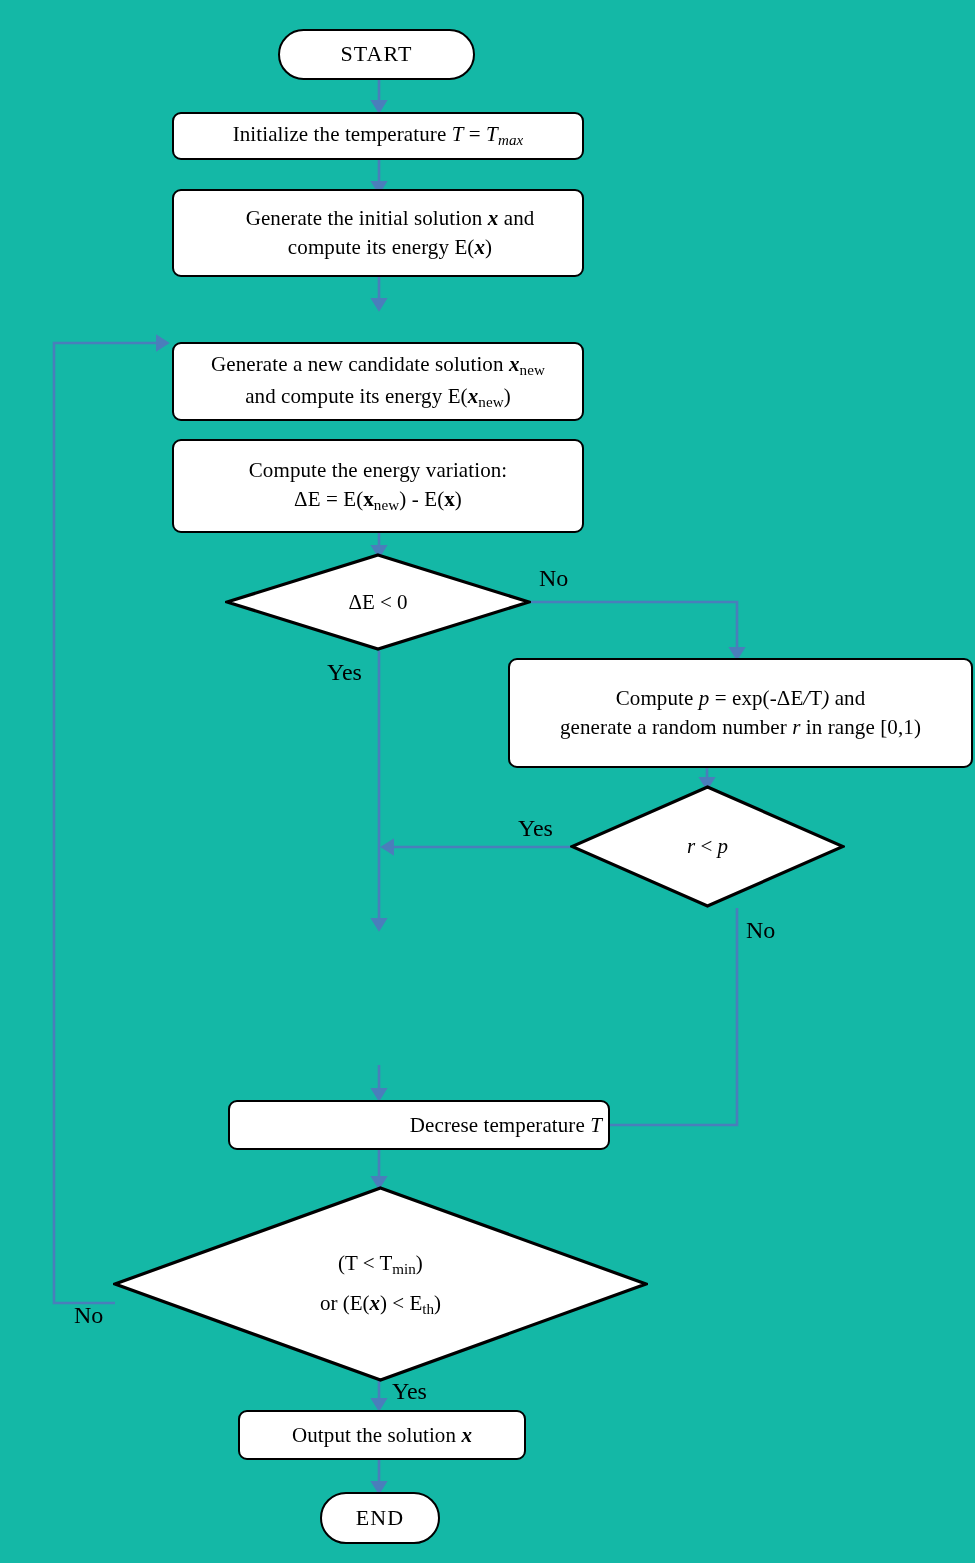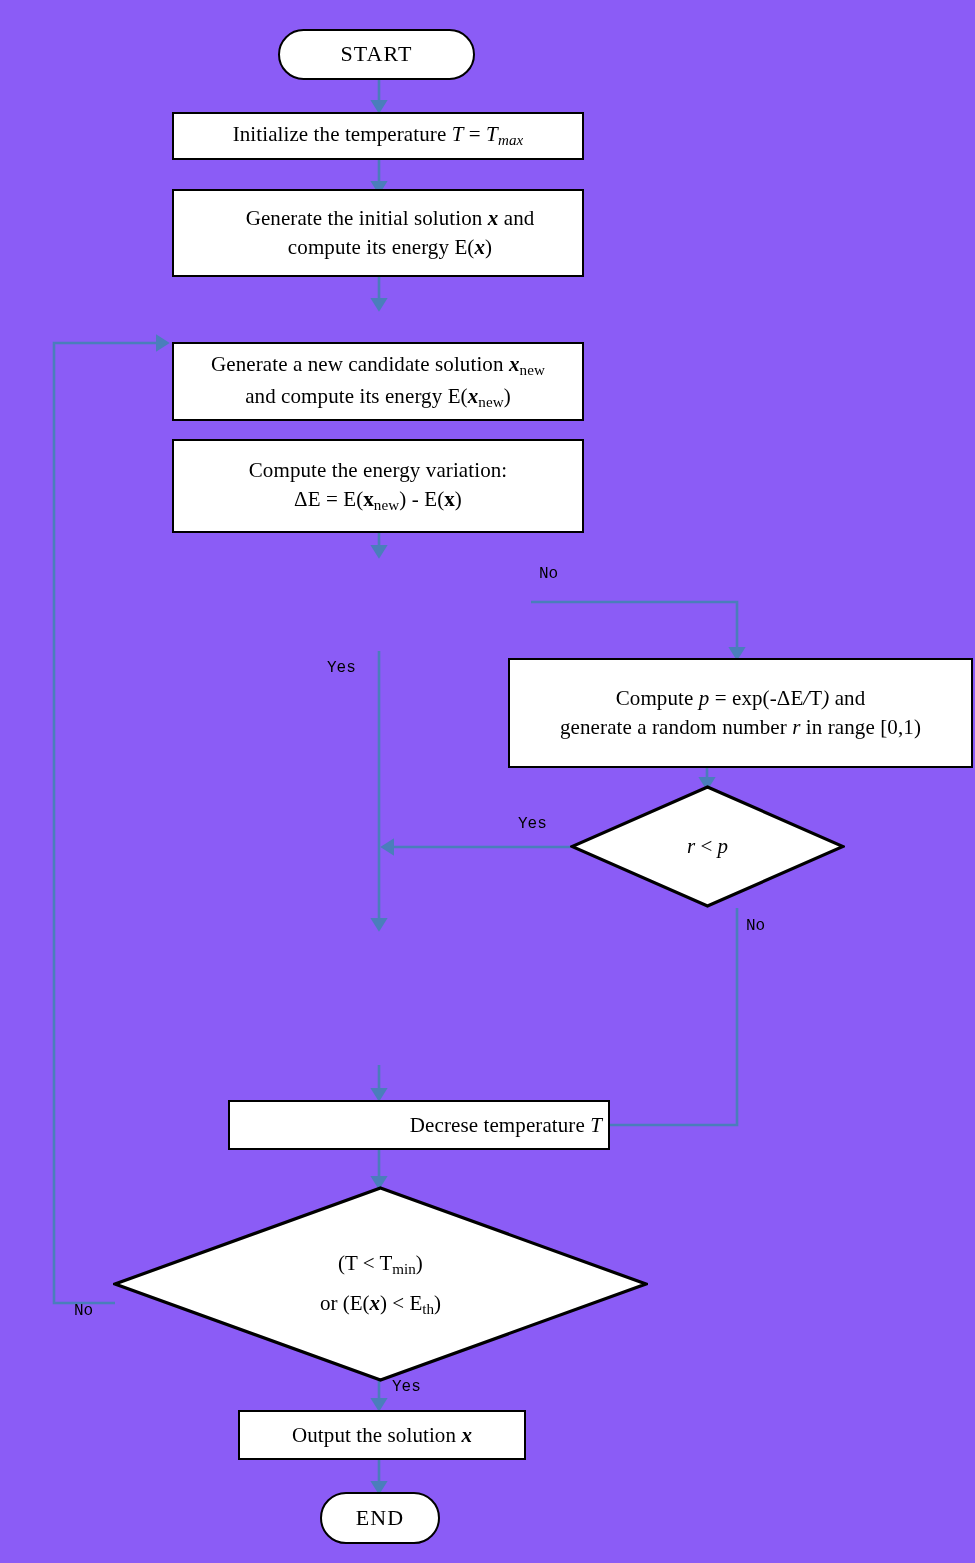--- a/index.html
+++ b/index.html
@@ -9,39 +9,40 @@
     background: #ffffff;
   }
   body {
     font-family: "Liberation Serif", "DejaVu Serif", serif;
     color: #000000;
   }
   #flowchart-root {
     position: relative;
     width: 975px;
     height: 1563px;
-    background: #8b5cf6;
+    background: #14b8a6;
     overflow: hidden;
   }
   #edge-layer {
     position: absolute;
     left: 0;
     top: 0;
     width: 975px;
     height: 1563px;
     pointer-events: none;
   }
   .node {
     position: absolute;
     box-sizing: border-box;
     display: flex;
     align-items: center;
     justify-content: center;
     text-align: center;
     background: #ffffff;
+    border-radius: 9px;
   }
   .node-process {
     border: 2.2px solid #000000;
   }
   .node-terminal {
     border: 2.2px solid #000000;
     border-radius: 999px;
   }
   .node-text {
     display: block;
@@ -70,25 +71,24 @@
   }
   .node-decision .decision-text {
     position: relative;
     z-index: 2;
     font-size: 21px;
     line-height: 1.85;
     width: 78%;
   }
   .edge-label {
     position: absolute;
-    font-size: 16px;
+    font-size: 24px;
     color: #000000;
     white-space: nowrap;
     line-height: 1;
-    font-family: Liberation Mono, monospace;
   }
   
   i.var       { font-style: italic; }
   i.bvar      { font-style: italic; font-weight: bold; }
   b.uvar      { font-weight: bold; font-style: normal; }
   span.sub    { font-size: 0.72em; vertical-align: -0.28em; }
   span.sub-i  { font-size: 0.72em; vertical-align: -0.28em; font-style: italic; }
   span.sub-bi { font-size: 0.72em; vertical-align: -0.28em; font-style: italic; font-weight: bold; }
   .line2 { margin-top: 2px; }
 </style>
@@ -161,20 +161,28 @@
     </span>
   </div>
 
   <div class="node node-process" style="left:172px; top:414px; width:412px; height:94px;margin-top:25px;">
     <span class="node-text">
       Compute the energy variation:<br>
       <span class="line2">ΔE = E(<b class="uvar">x</b><span class="sub">new</span>) - E(<b class="uvar">x</b>)</span>
     </span>
   </div>
 
+  <div class="node-decision" style="left:225px; top:553px; width:306px; height:98px;">
+    <svg class="diamond-shape" viewBox="0 0 306 98" preserveAspectRatio="none">
+      <polygon points="153,2 304,49 153,96 2,49" fill="#ffffff" stroke="#000000" stroke-width="3.2" vector-effect="non-scaling-stroke"></polygon>
+    </svg>
+    <span class="decision-text">
+      ΔE &lt; 0
+    </span>
+  </div>
 
   <div class="node node-process" style="left:508px; top:658px; width:465px; height:110px;">
     <span class="node-text">
       Compute <i class="var">p</i> = exp(-ΔE<i class="var">/</i>T<i class="var">)</i> and<br>
       <span class="line2">generate a random number <i class="var">r</i> in range [0,1)</span>
     </span>
   </div>
 
   <div class="node-decision" style="left:570px; top:785px; width:275px; height:123px;">
     <svg class="diamond-shape" viewBox="0 0 275 123" preserveAspectRatio="none">

